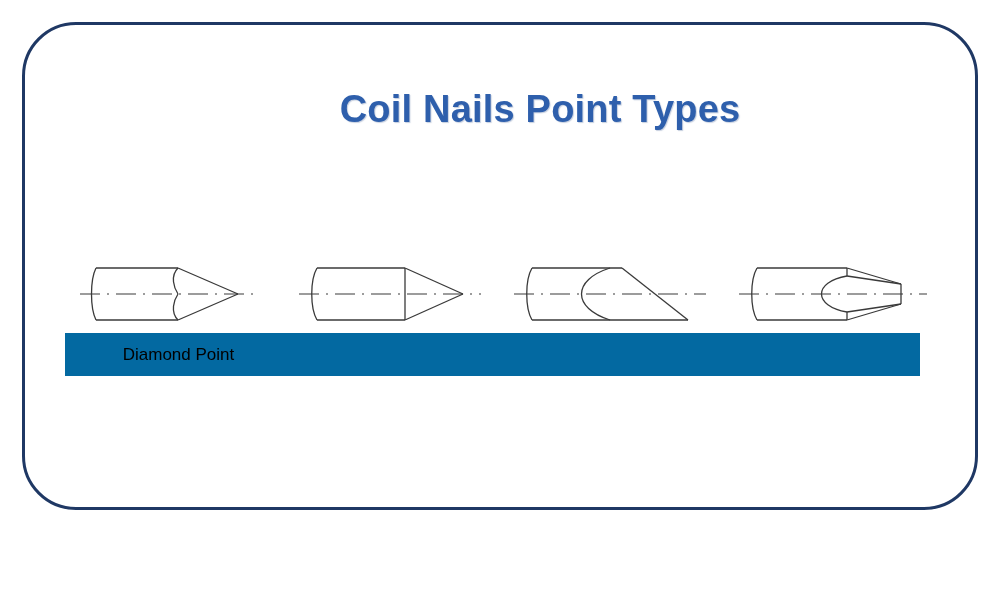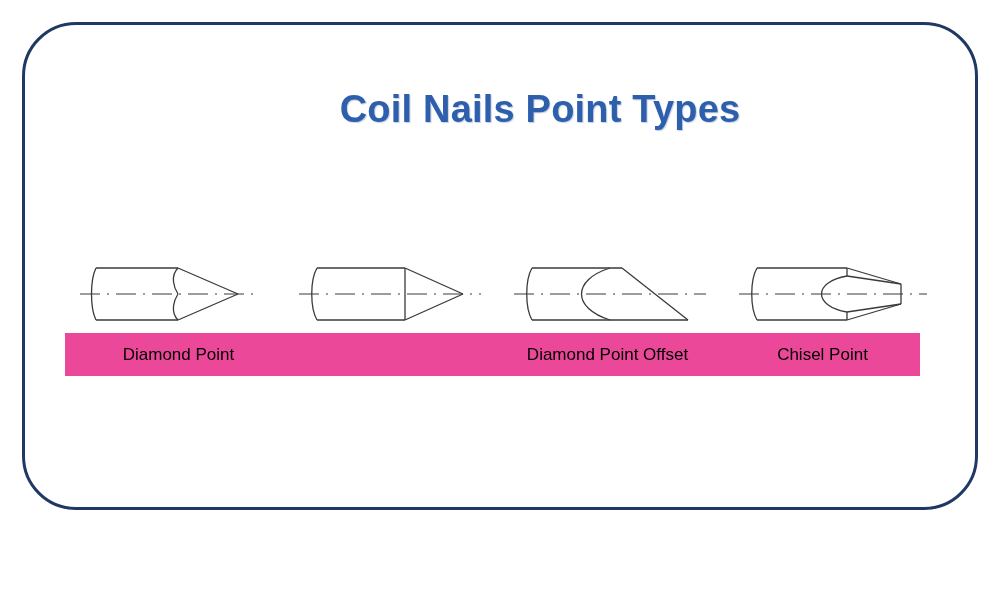--- a/index.html
+++ b/index.html
@@ -73,21 +73,21 @@
   #nail-chisel-point         { left: 675px; width: 205px; }
   .nail-figure svg { display: block; width: 100%; height: 100%; }
 
   
   #label-bar {
     position: absolute;
     left: 65px;
     top: 333px;
     width: 855px;
     height: 43px;
-    background: #ec4899;
+    background: #0369a1;
   }
   .bar-label {
     position: absolute;
     top: 0;
     height: 43px;
     line-height: 43px;
     text-align: center;
     font-family: "Liberation Sans", sans-serif;
     font-size: 17px;
     color: #000000;
@@ -197,15 +197,13 @@
         <path d="M 166 36 L 166 56"></path>
       </g>
       <path d="M 4 46 L 192 46" fill="none" stroke="#3A3A3A" stroke-width="1.2" stroke-dasharray="20 7 2 7"></path>
     </svg>
   </div>
 
 </div>
 
 <div id="label-bar">
   <div class="bar-label" id="label-diamond-point">Diamond Point</div>
-  <div class="bar-label" id="label-diamond-point-offset">Diamond Point Offset</div>
-  <div class="bar-label" id="label-chisel-point">Chisel Point</div>
 </div>
 
 </body></html>

